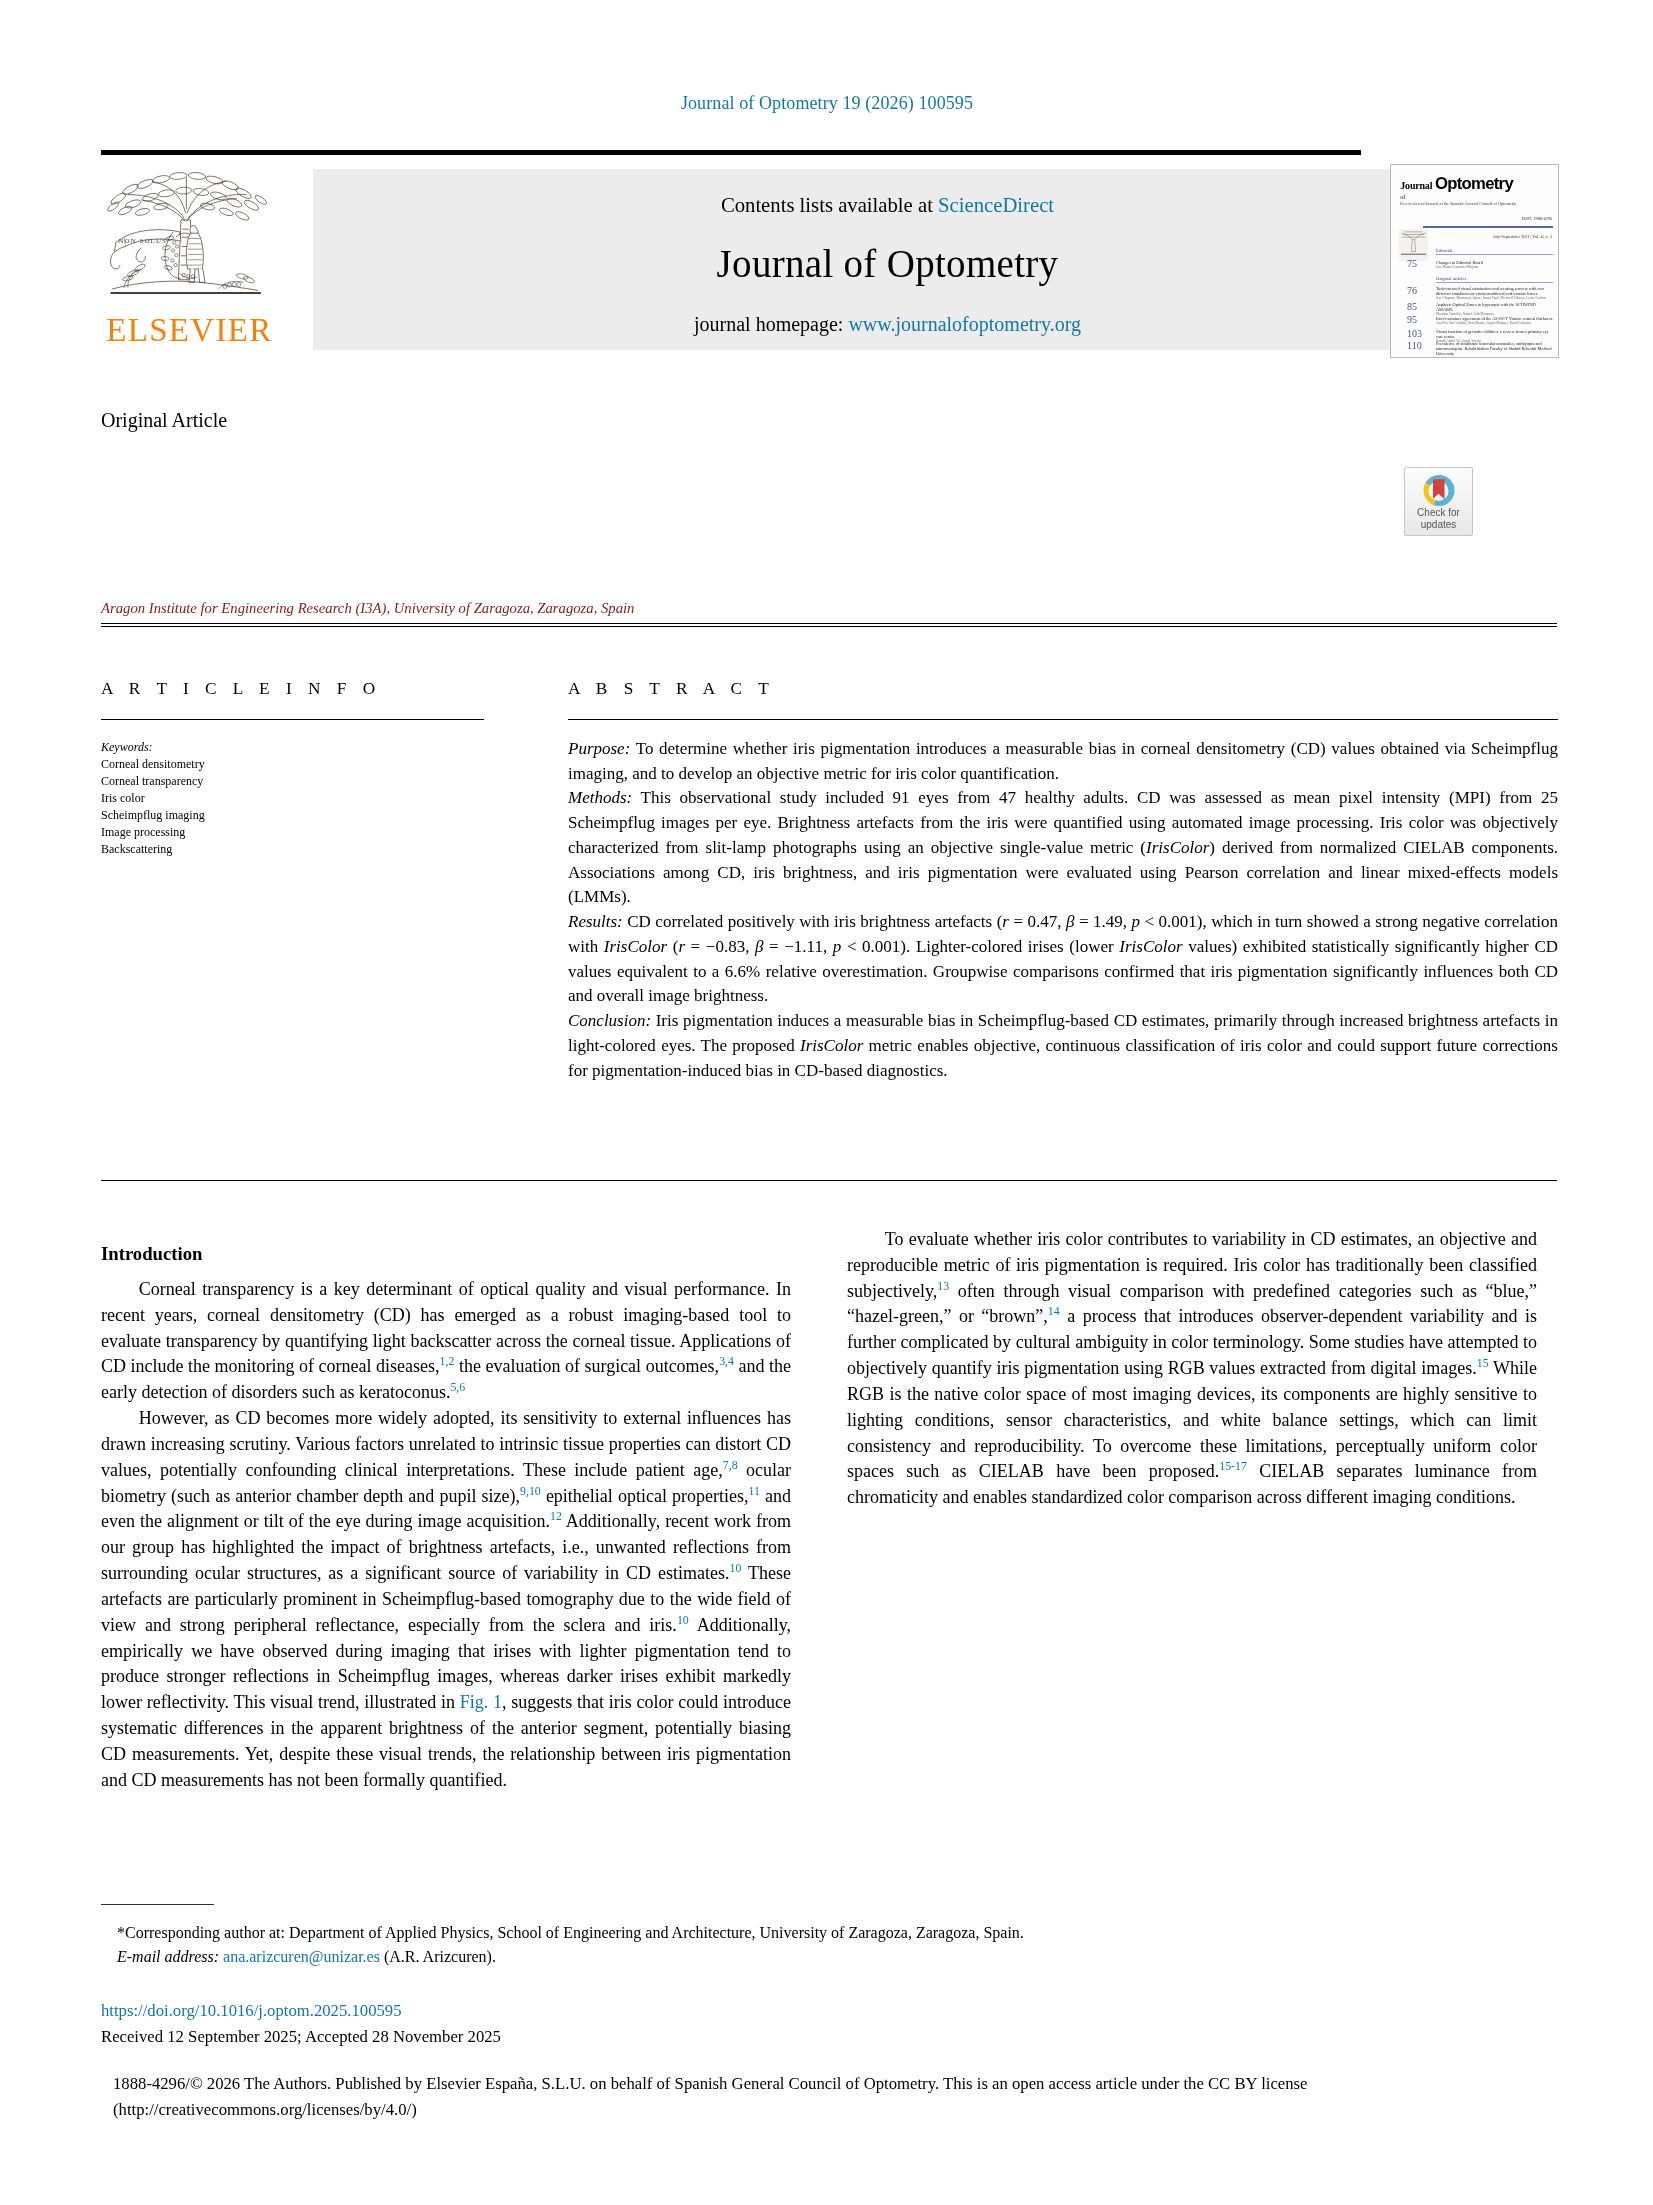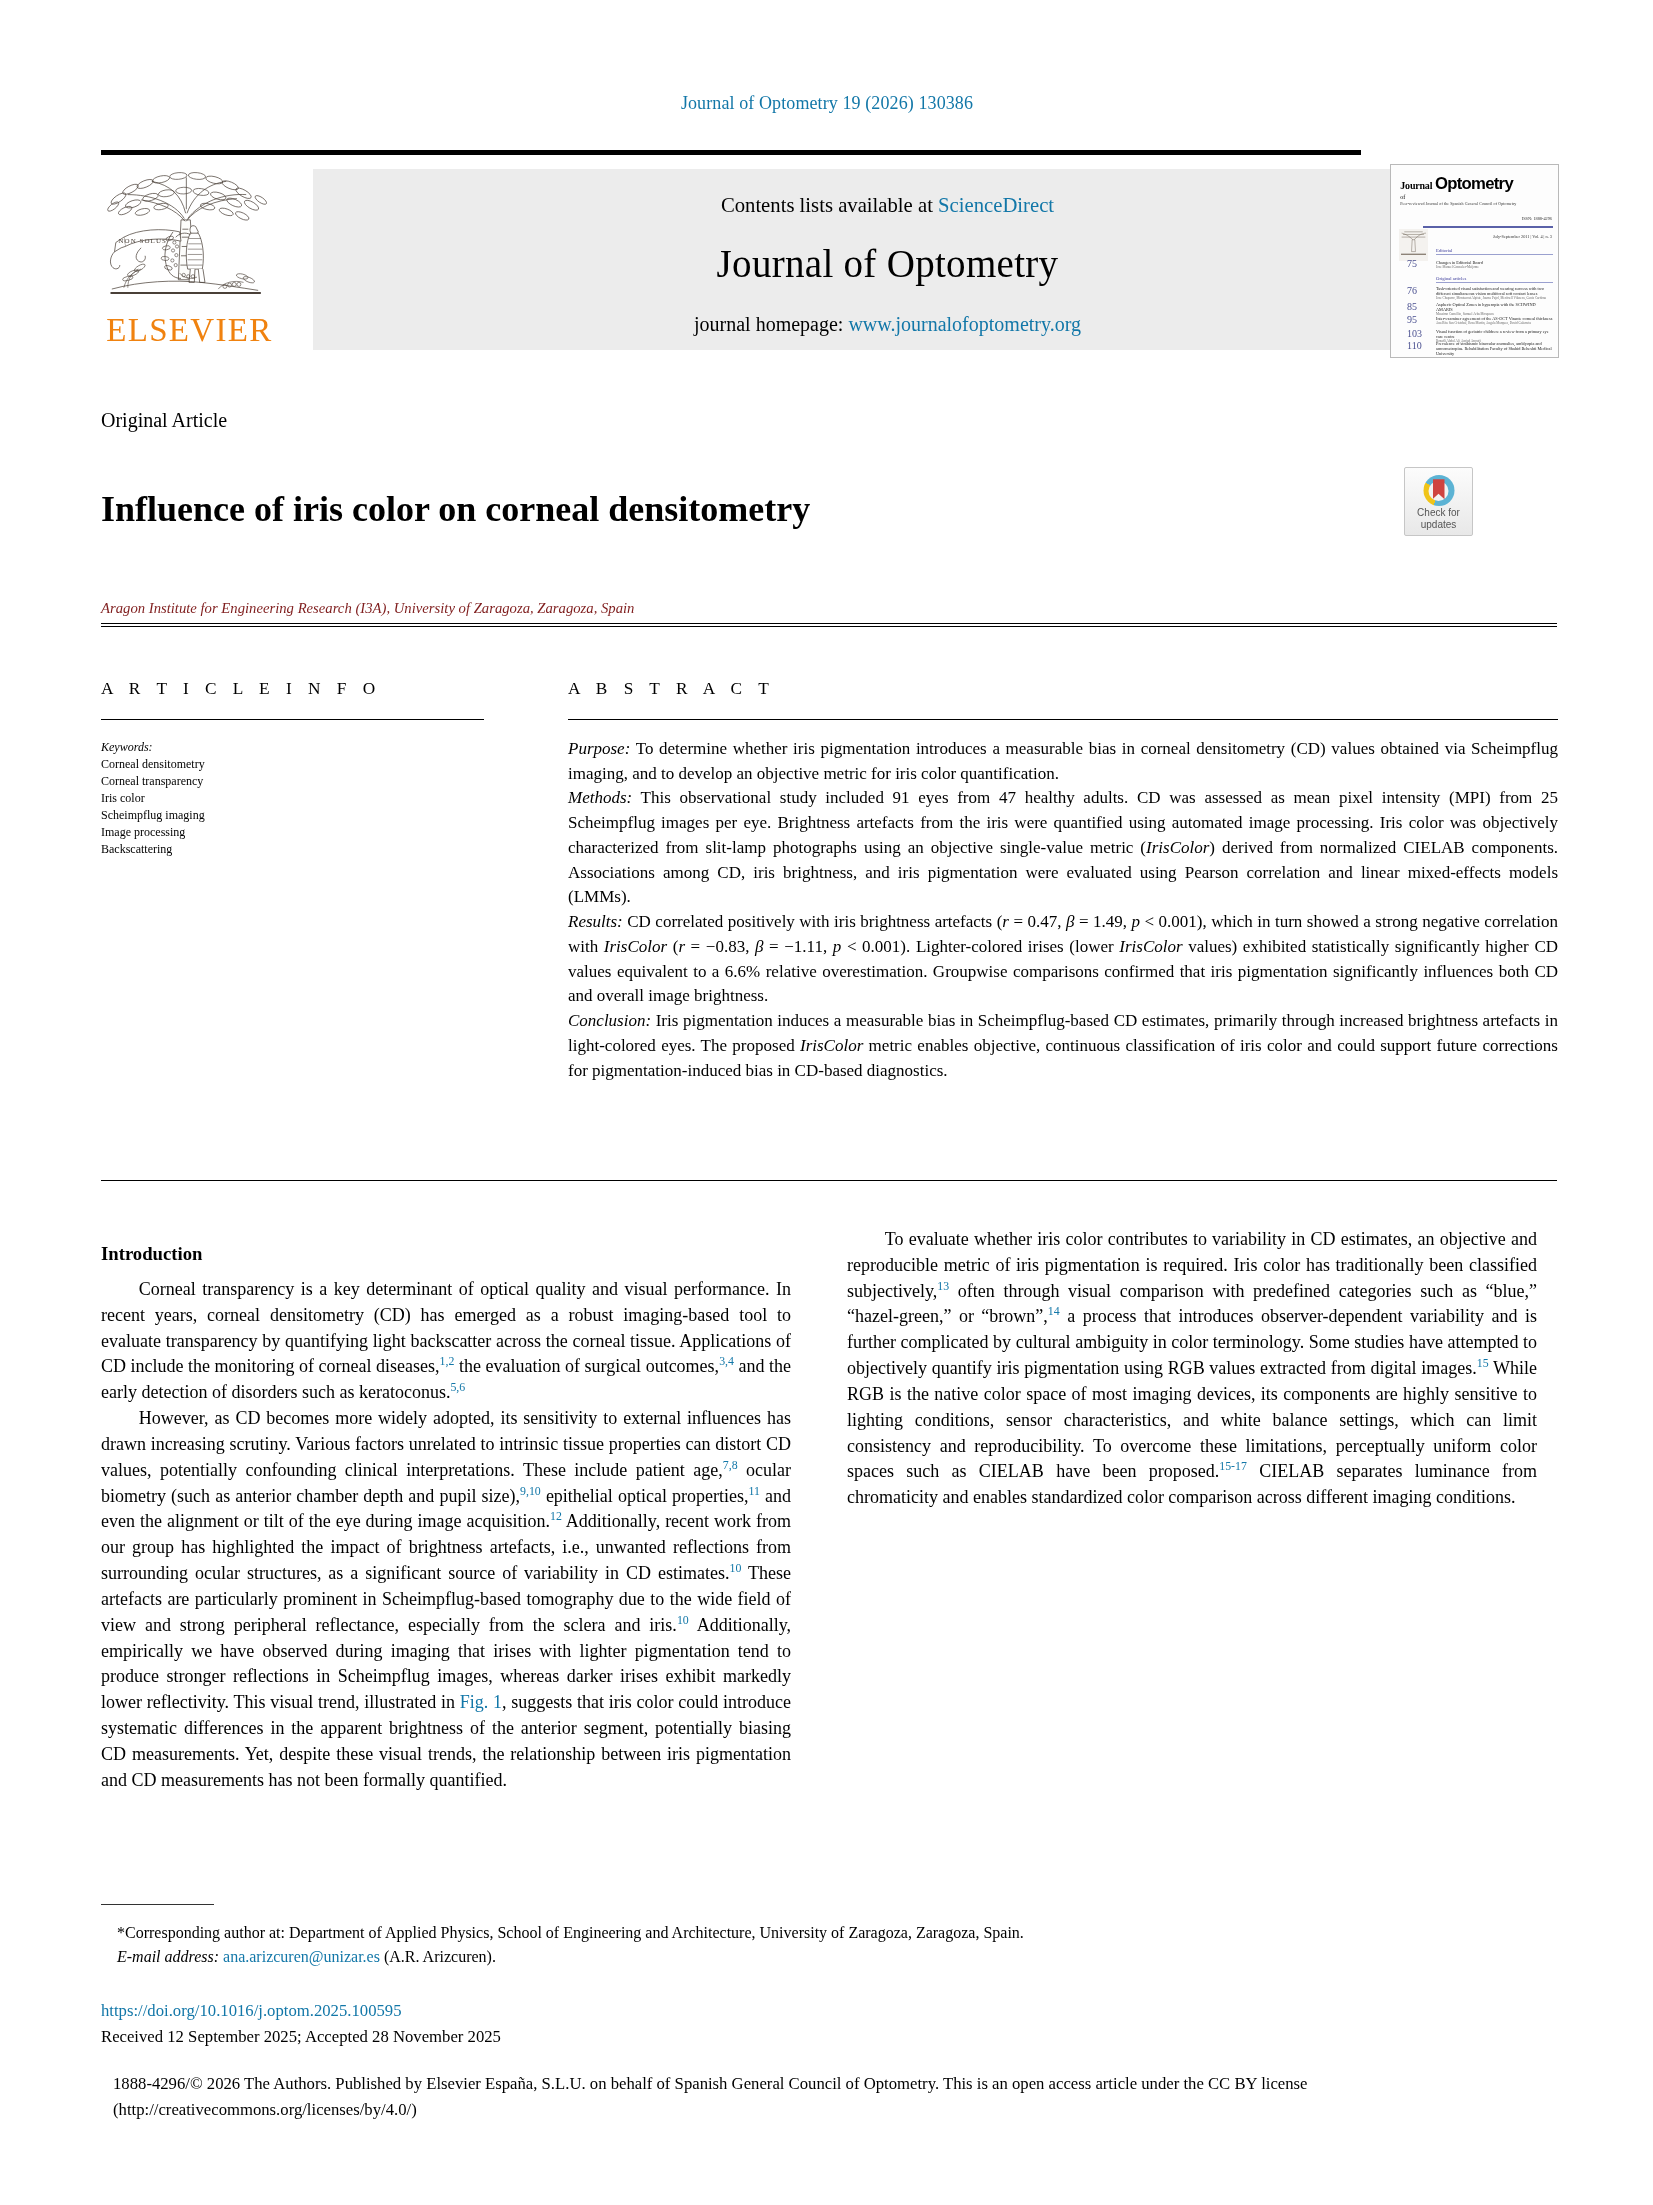--- a/index.html
+++ b/index.html
@@ -163,21 +163,21 @@
                font-size:16.7px; line-height:1.55;margin-left:12px; }
 
   
   .tree { position:absolute; left:0; top:0; width:172px; height:143px; }
 </style>
 </head>
 <body>
 
 <div class="page">
 
-  <div class="runhead">Journal of Optometry 19 (2026) 130386</div>
+  <div class="runhead">Journal of Optometry 19 (2026) 100595</div>
 
   <div class="rule-thick"></div>
 
   <div class="masthead">
 
     <div class="elsevier-logo">
       <svg class="tree" viewBox="0 0 258 215">
         <g fill="none" stroke="#4a4038" stroke-width="1.1">
 
           <path d="M120 78 L116 168 L140 168 L134 78 Z" fill="#fdfdfb"></path>
@@ -348,21 +348,20 @@
       <div class="ct-l2">Bonafli Abdul Ali, Amjad Arroufi</div>
     </div>
 
     <div class="ct-pg" style="top:175px">110</div>
     <div class="ct-art" style="top:176px">
       <div class="ct-l1">Prevalence of strabismic binocular anomalies, amblyopia and amcometropias. Rehabilitation Faculty of Shahid Beheshti Medical University</div>
     </div>
   </div>
 
   <div class="artkind">Original Article</div>
-  <h1 class="title">Influence of iris color on corneal densitometry</h1>
   <div class="affil">Aragon Institute for Engineering Research (I3A), University of Zaragoza, Zaragoza, Spain</div>
 
   <div class="crossmark">
     <div class="cm-ring"></div>
     <div class="cm-flag"></div>
     <div class="cm-t1">Check for</div>
     <div class="cm-t2">updates</div>
   </div>
 
   <div class="rule-dbl-top"></div>

